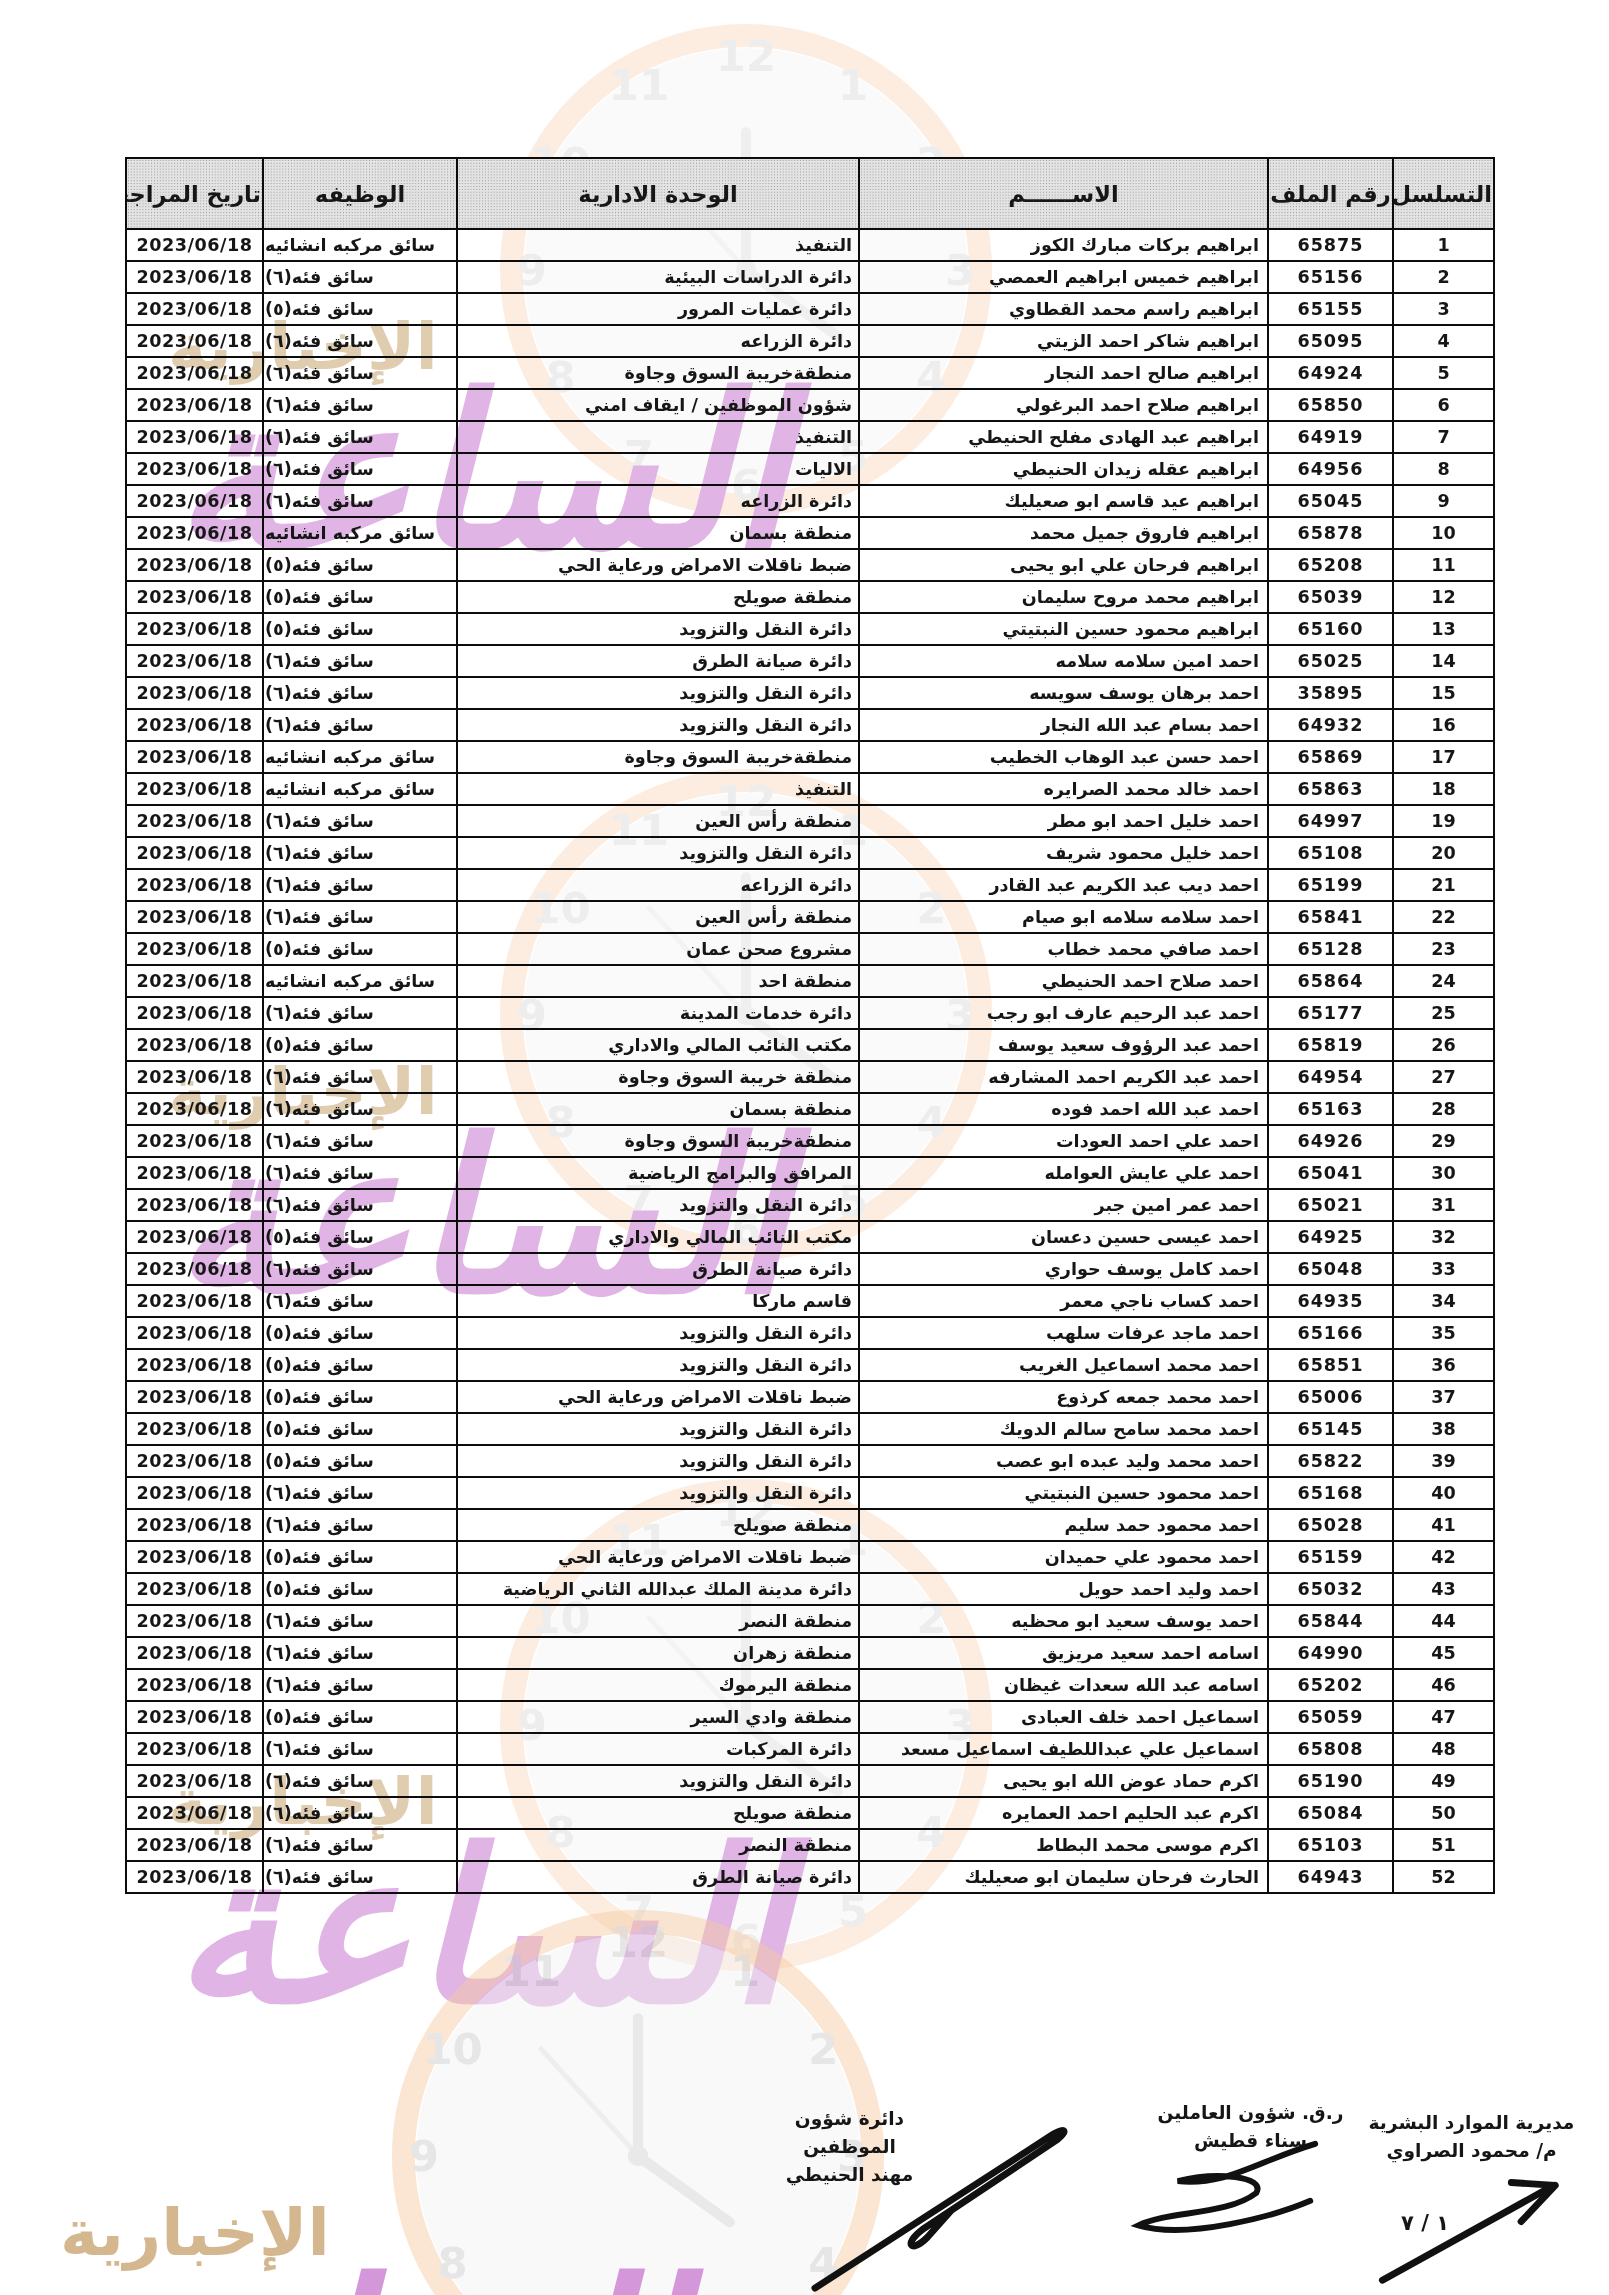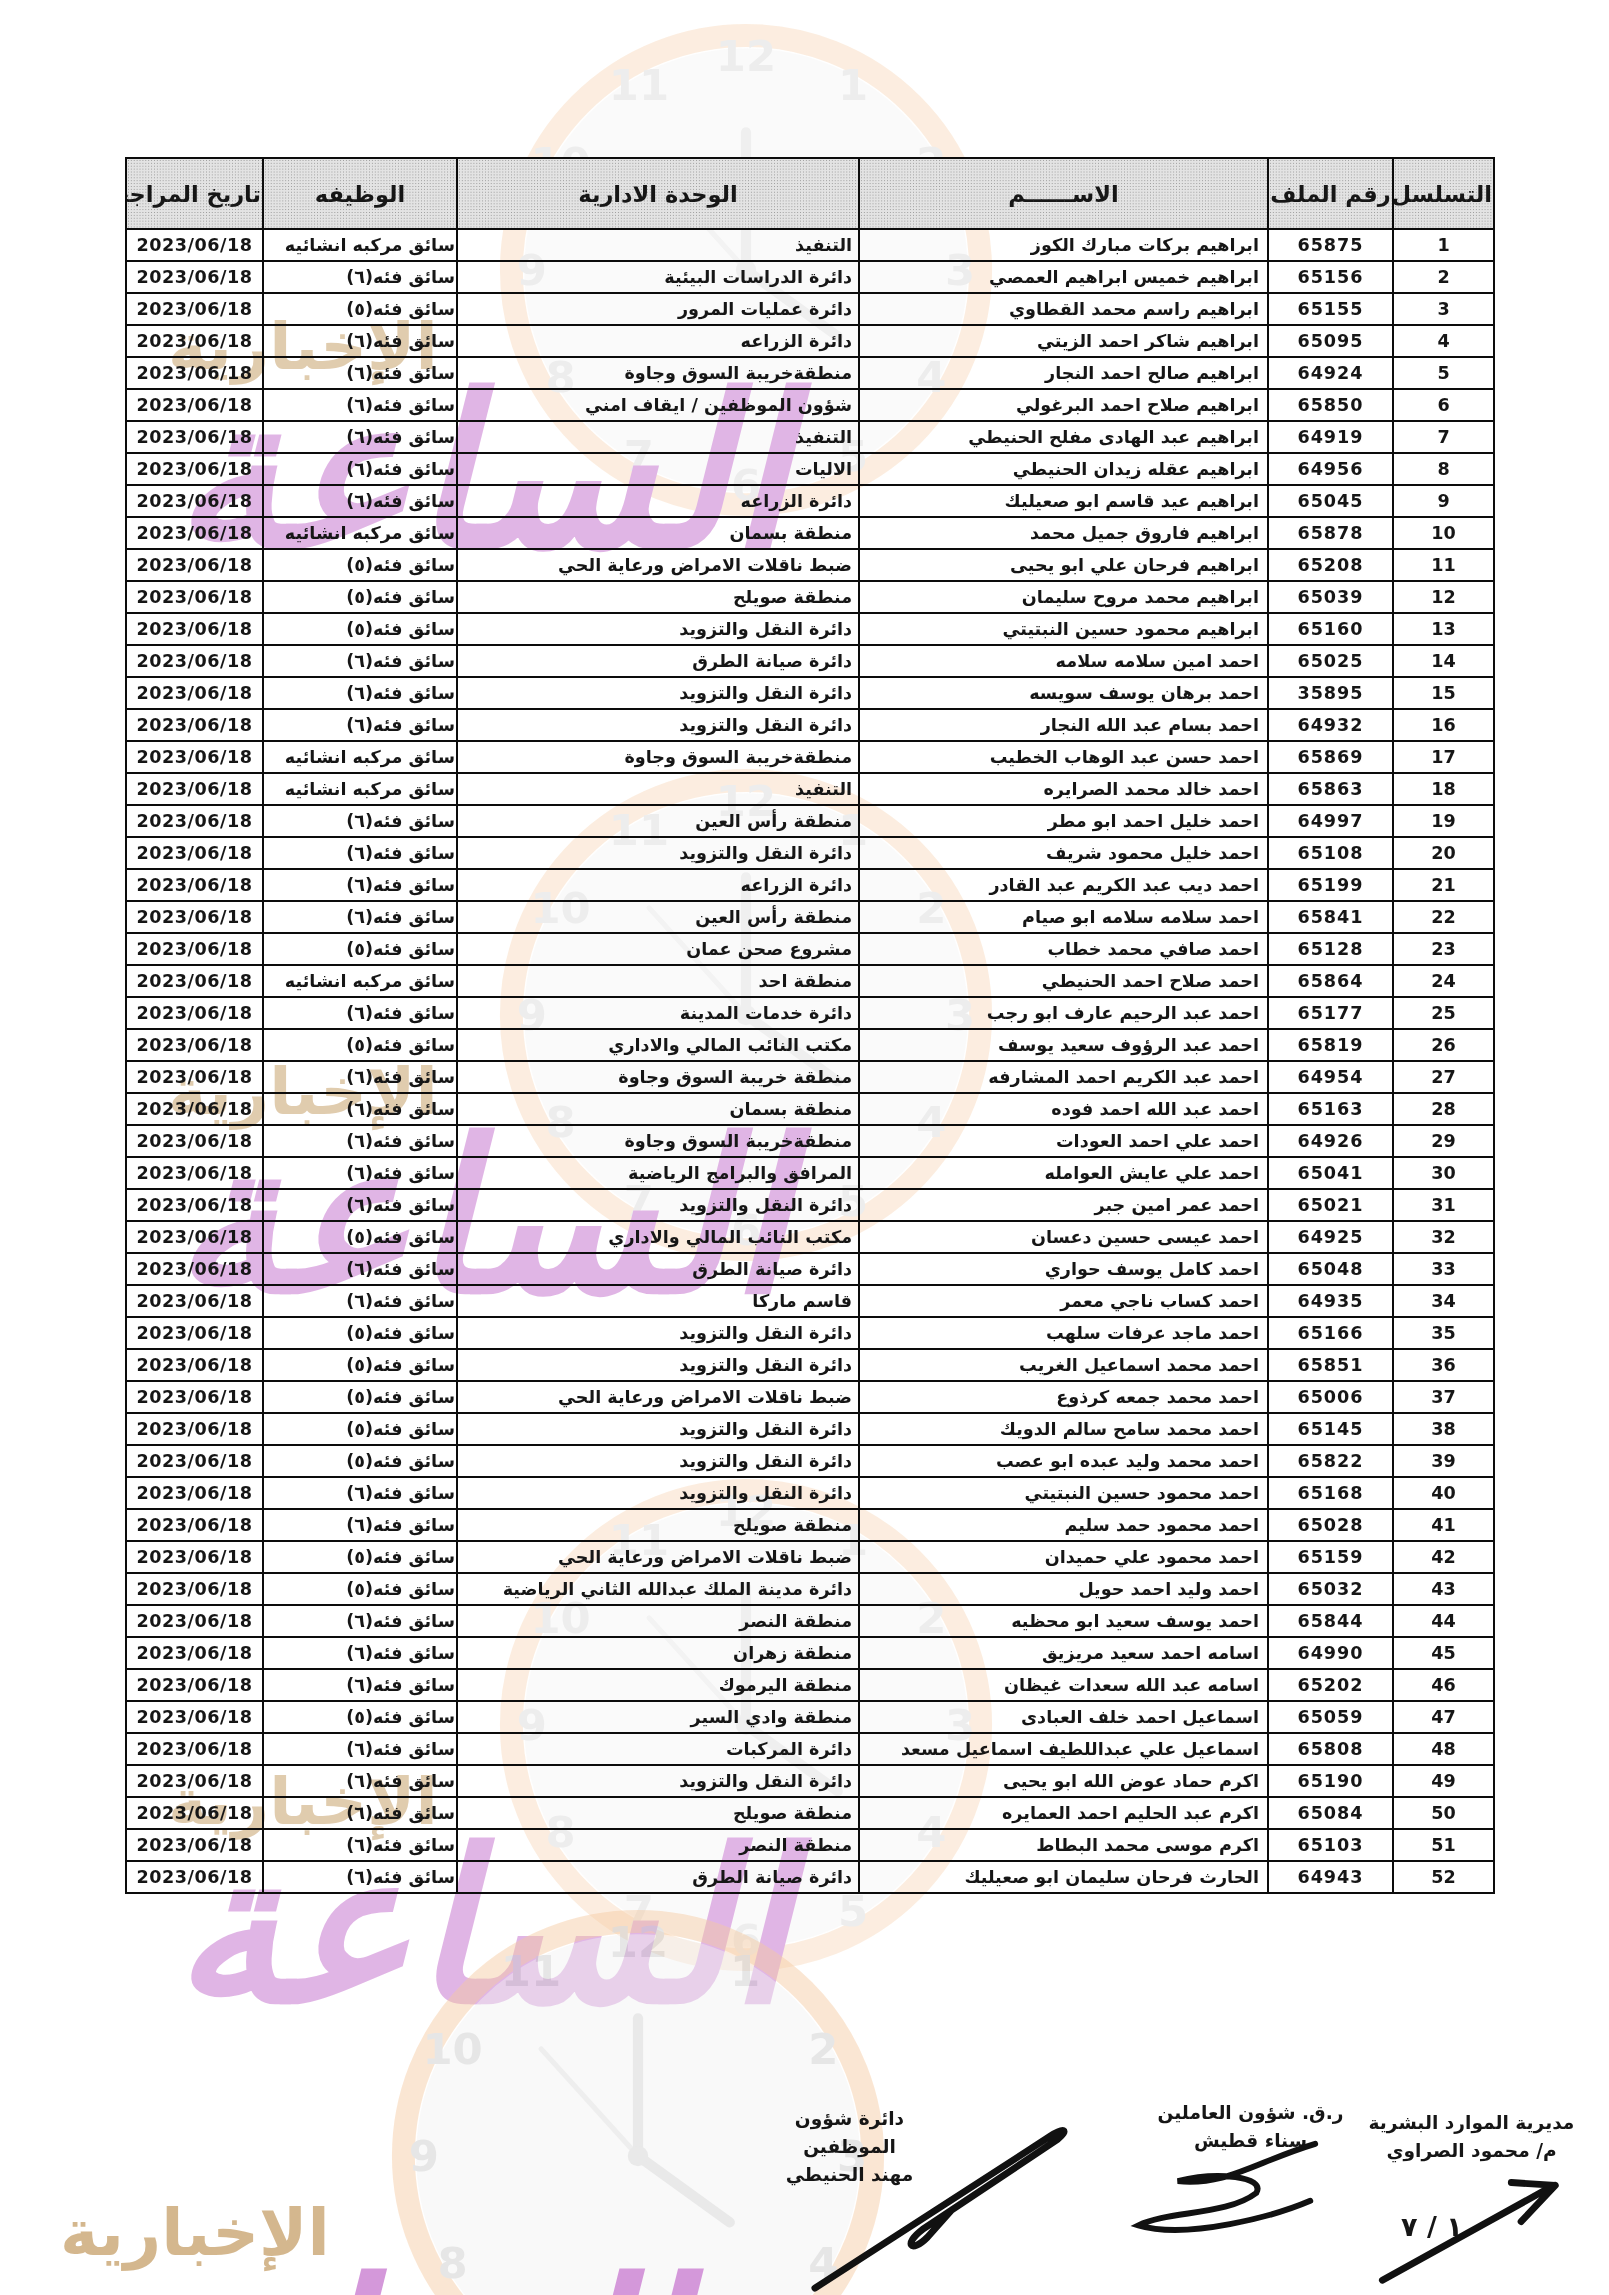--- a/index.html
+++ b/index.html
@@ -35,29 +35,29 @@
   .col-serial { width:101px; }
   .col-file   { width:125px; }
   .col-name   { width:409px; }
   .col-unit   { width:402px; }
   .col-job    { width:194px; }
   .col-date   { width:137px; }
   .c-serial   { text-align:center; }
   .c-file_no  { text-align:center; font-size:19.6px; letter-spacing:1px; }
   .c-name     { text-align:right; padding-right:8px; font-size:18.6px; }
   .c-unit     { text-align:right; padding-right:5.9px; }
-  .c-job      { text-align:right; }
+  .c-job      { text-align:left; }
   .c-review_date { text-align:center; direction:ltr; font-size:18.6px; letter-spacing:0.5px; }
   
   .sig-block { position:absolute; z-index:2; text-align:center; font-weight:bold; font-size:18.6px; direction:rtl; }
   .sig-line  { display:block; line-height:1.5; }
   .sig-svg   { position:absolute; z-index:2; }
   .page-marker {
     position:absolute; z-index:2; left:1380px; top:2211px;
-    font-size:27px; font-weight:bold; direction:ltr;
+    font-size:21px; font-weight:bold; direction:ltr;
   }
 </style>
 </head>
 <body>
 
 <div class="page">
 
   <div id="wm-layer">
       <div class="wm" style="left: 147px; top: 14.7px; opacity: 0.32;">
         <div class="wm-clock"><svg viewBox="0 0 200 200" width="510" height="510">

